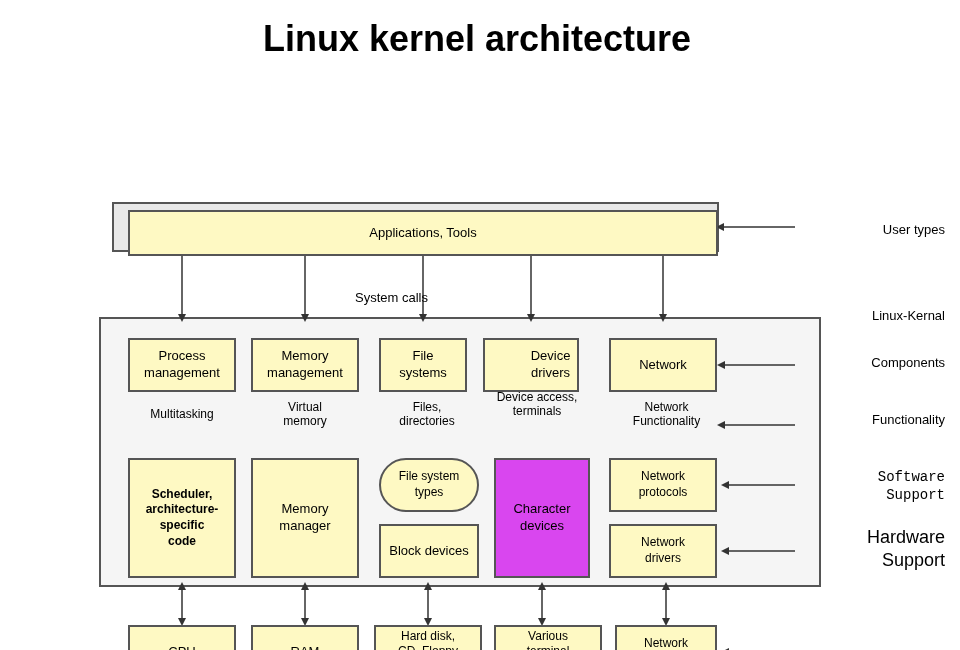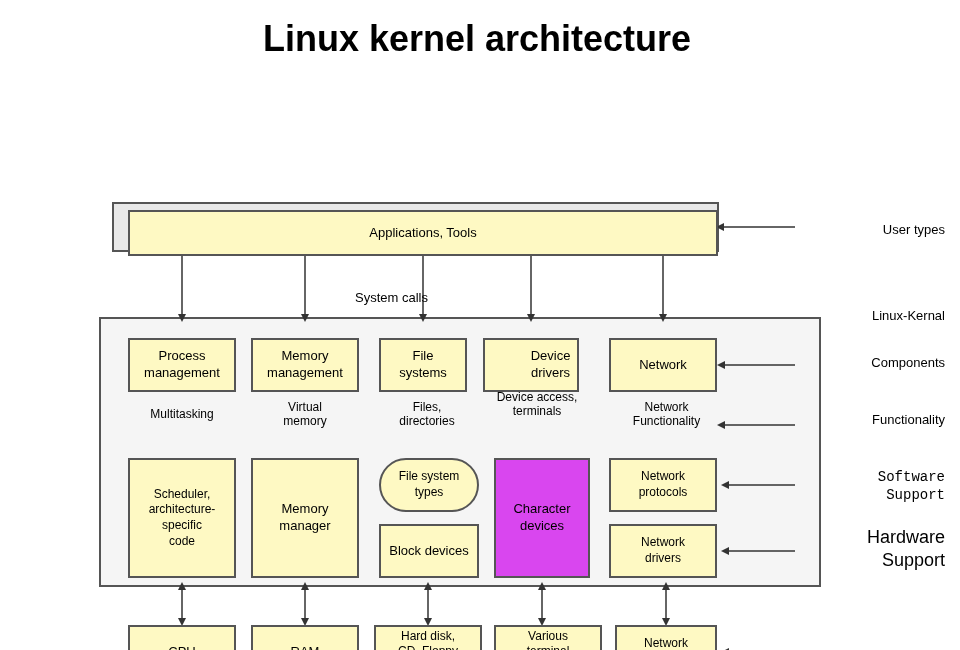--- a/index.html
+++ b/index.html
@@ -120,20 +120,21 @@
       width: 108px;
       height: 54px;
     }
 
     
     .box-scheduler {
       left: 113px;
       top: 388px;
       width: 108px;
       height: 120px;
+      font-weight: bold;
     }
     .box-memory-manager {
       left: 236px;
       top: 388px;
       width: 108px;
       height: 120px;
     }
     .box-filesystem-types {
       left: 364px;
       top: 388px;

